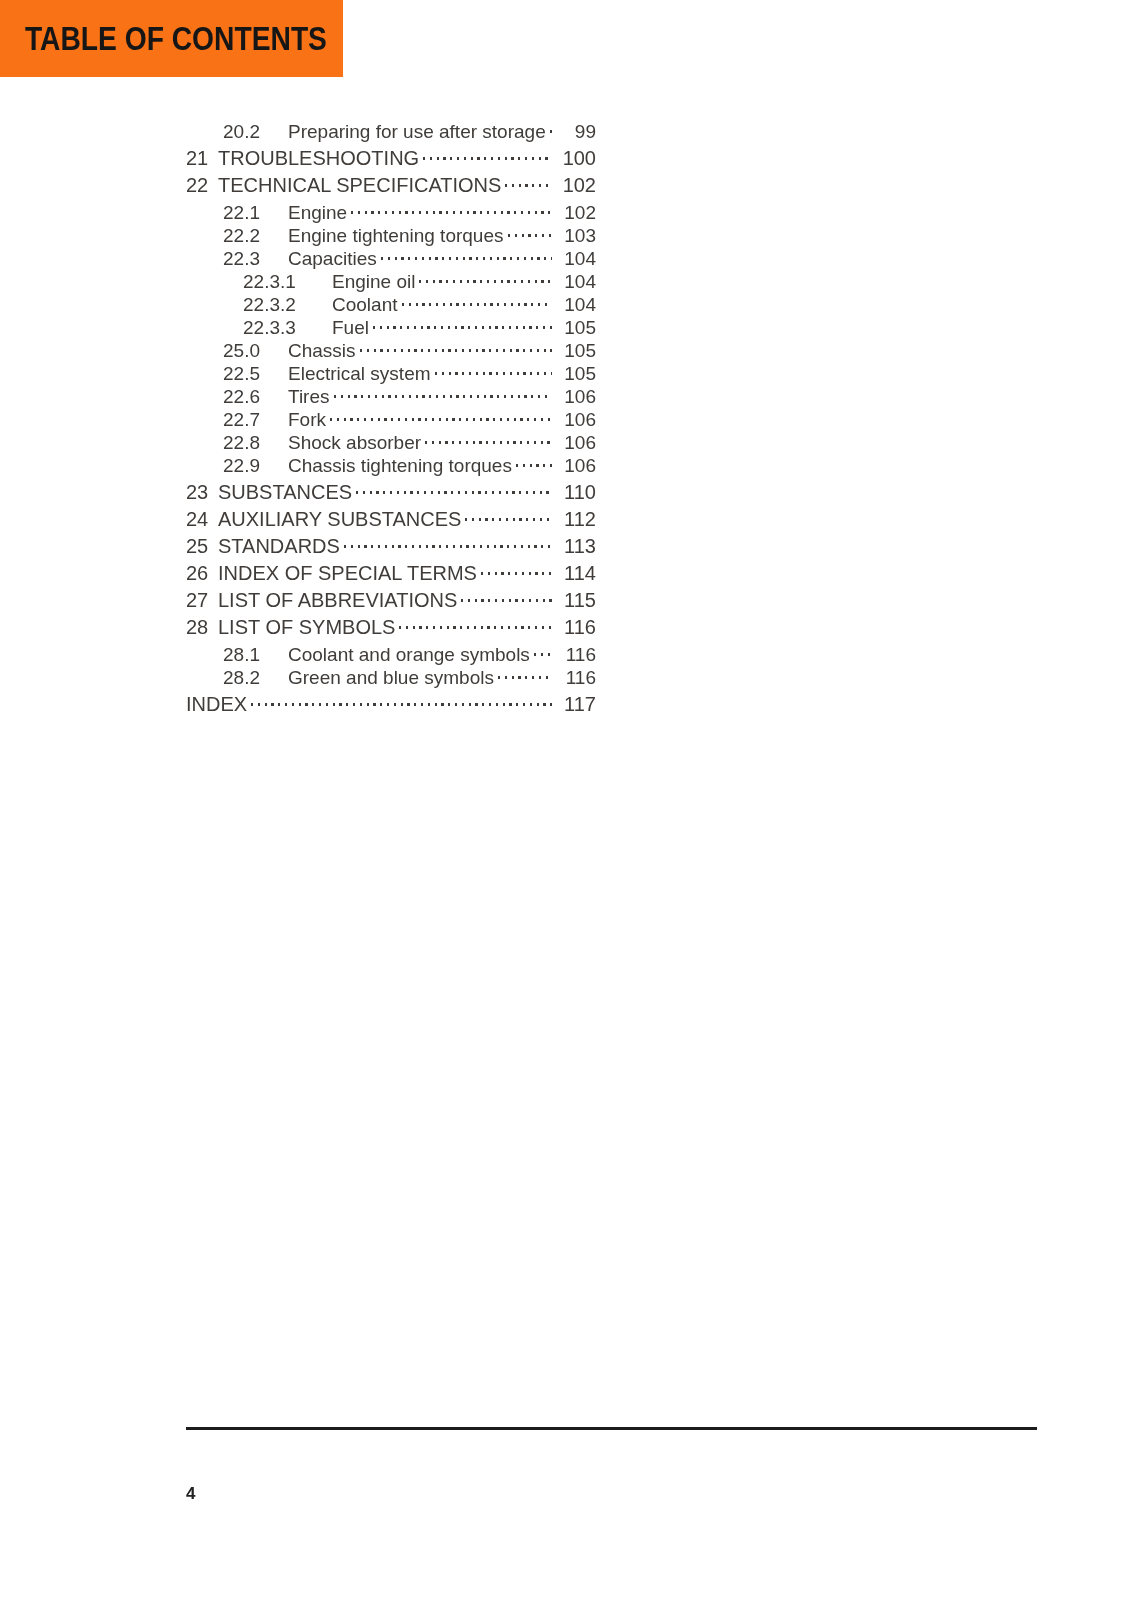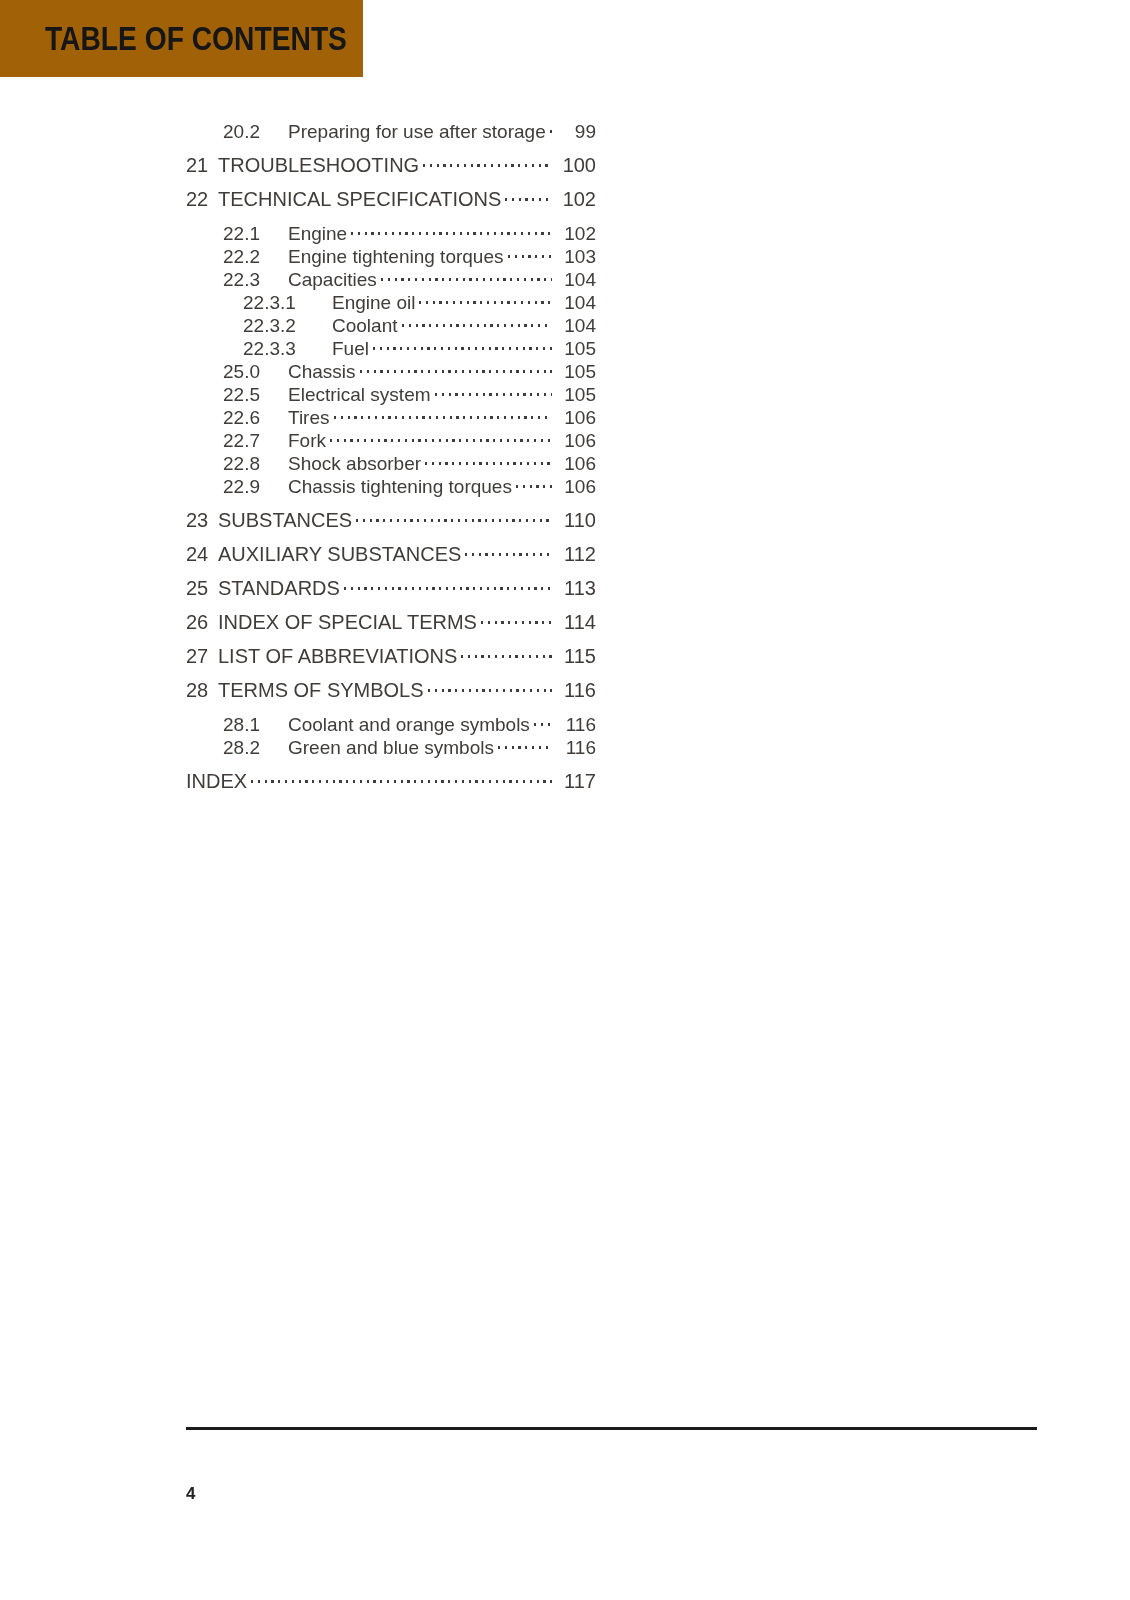--- a/index.html
+++ b/index.html
@@ -16,22 +16,21 @@
     overflow: hidden;
   }
 
   
   .header-banner {
     position: absolute;
     left: 0;
     top: 0;
     width: 343px;
     height: 77px;
-    background: #a16207;
-    padding-left: 20px;
+    background: #f97316;
   }
   .header-title {
     margin: 0;
     padding-left: 30px;
     line-height: 77px;
     font-size: 34px;
     font-weight: 700;
     letter-spacing: 0px;
     color: #161616;
     transform: scaleX(0.83);
@@ -48,21 +47,21 @@
     width: 410px;
   }
   .toc-row {
     display: flex;
     align-items: center;
     line-height: 23px;
     font-size: 19px;
     white-space: nowrap;
   }
   .toc-row.lvl1 { font-size: 20px; }
-  .toc-row.gap  { margin-top: 11px; }
+  .toc-row.gap  { margin-top: 4px; }
 
   .toc-num {
     flex: none;
     width: 32px;
   }
   .lvl2 .toc-num, .lvl3 .toc-num { width: 65px; }
   .lvl3 .toc-num { width: 89px; margin-left: 20px; }
   .lvl2, .lvl3 { padding-left: 37px; }
 
   .toc-title { flex: none; }
@@ -226,21 +225,21 @@
     <span class="toc-page">114</span>
   </div>
     <div class="toc-row lvl1 gap">
     <span class="toc-num">27</span>
     <span class="toc-title">LIST OF ABBREVIATIONS</span>
     <span class="toc-leader"></span>
     <span class="toc-page">115</span>
   </div>
     <div class="toc-row lvl1 gap">
     <span class="toc-num">28</span>
-    <span class="toc-title">TERMS OF SYMBOLS</span>
+    <span class="toc-title">LIST OF SYMBOLS</span>
     <span class="toc-leader"></span>
     <span class="toc-page">116</span>
   </div>
     <div class="toc-row lvl2 gap">
     <span class="toc-num">28.1</span>
     <span class="toc-title">Coolant and orange symbols</span>
     <span class="toc-leader"></span>
     <span class="toc-page">116</span>
   </div>
     <div class="toc-row lvl2">

